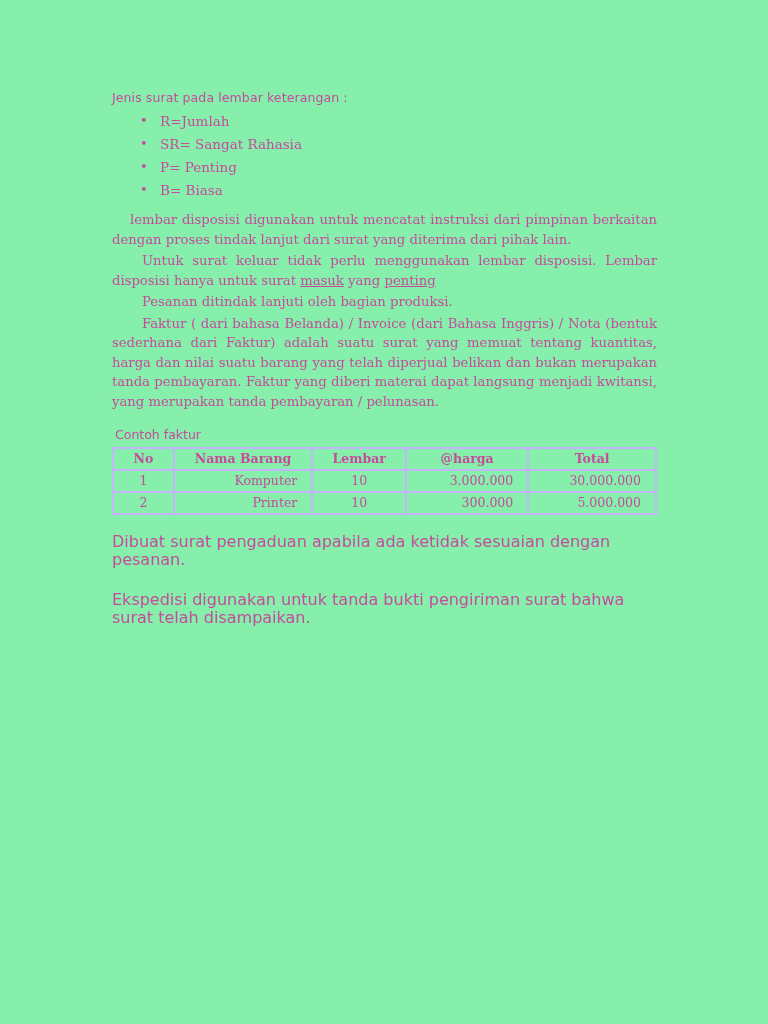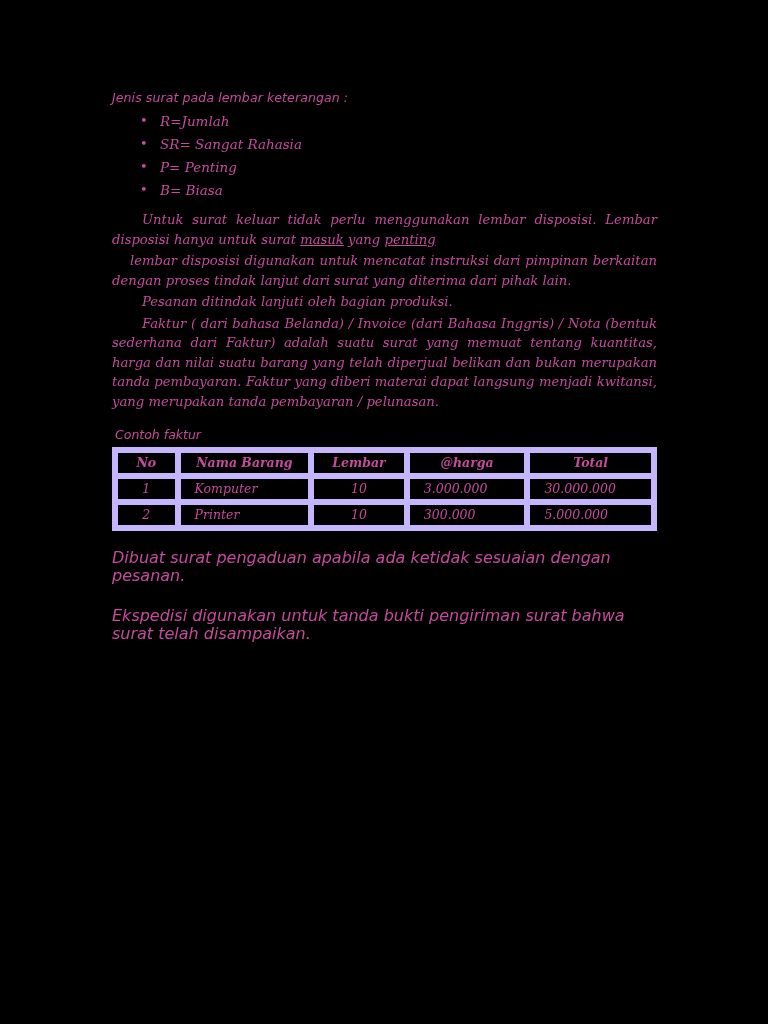--- a/index.html
+++ b/index.html
@@ -12,22 +12,21 @@
     height: 1024px;
     position: relative;
     font-family: "DejaVu Serif", serif;
     color: #c64b9c;
   }
   .page {
     position: absolute;
     left: 0; top: 0;
     width: 768px;
     height: 1024px;
-    background: #000000;
-    font-style: italic;
+    background: #86efac;
   }
   .content {
     position: absolute;
     left: 112px;
     top: 90px;
     width: 545px;
   }
   .intro-line {
     font-family: "DejaVu Sans", sans-serif;
     font-size: 12.5px;
@@ -83,34 +82,34 @@
     margin: 16px 0 5px 3px;
   }
   table.faktur {
     border-collapse: collapse;
     width: 545px;
     font-family: "DejaVu Serif", serif;
     font-size: 12.5px;
     color: #c64b9c;
   }
   table.faktur th, table.faktur td {
-    border: 6px solid #c4b5fd;
+    border: 2px solid #c4b5fd;
     padding: 1px 14px;
     height: 18px;
     line-height: 16px;
   }
   table.faktur th {
     font-weight: bold;
     text-align: center;
   }
   table.faktur td.c {
     text-align: center;
   }
   table.faktur td.l {
-    text-align: left;
+    text-align: right;
   }
   .col-no { width: 46px; }
   .col-nama { width: 172px; }
   .col-jumlah { width: 78px; }
   .col-harga { width: 132px; }
   .col-total { width: 134px; }
   p.after-table {
     font-family: "DejaVu Sans", sans-serif;
     font-size: 16px;
     color: #c64b9c;
@@ -141,23 +140,23 @@
       <li>
         <span class="bullet">•</span>
         <span>P= Penting</span>
       </li>
       <li>
         <span class="bullet">•</span>
         <span>B= Biasa</span>
       </li>
     </ul>
 
+    <p class="body-par indent-small">lembar disposisi digunakan untuk mencatat instruksi dari pimpinan berkaitan dengan proses tindak lanjut dari surat yang diterima dari pihak lain.</p>
+
     <p class="body-par indent gap-top"><span>Untuk surat keluar tidak perlu menggunakan lembar disposisi. Lembar disposisi hanya untuk surat </span><span class="underline">masuk</span><span> yang </span><span class="underline">penting</span></p>
-
-    <p class="body-par indent-small">lembar disposisi digunakan untuk mencatat instruksi dari pimpinan berkaitan dengan proses tindak lanjut dari surat yang diterima dari pihak lain.</p>
 
     <p class="body-par indent">Pesanan ditindak lanjuti oleh bagian produksi.</p>
 
     <p class="body-par indent">Faktur ( dari bahasa Belanda) / Invoice (dari Bahasa Inggris) / Nota (bentuk sederhana dari Faktur) adalah suatu surat yang memuat tentang kuantitas, harga dan nilai suatu barang yang telah diperjual belikan dan bukan merupakan tanda pembayaran. Faktur yang diberi materai dapat langsung menjadi kwitansi, yang merupakan tanda pembayaran / pelunasan.</p>
 
     <p class="caption">Contoh faktur</p>
 
     <table class="faktur">
       <thead>
         <tr>

